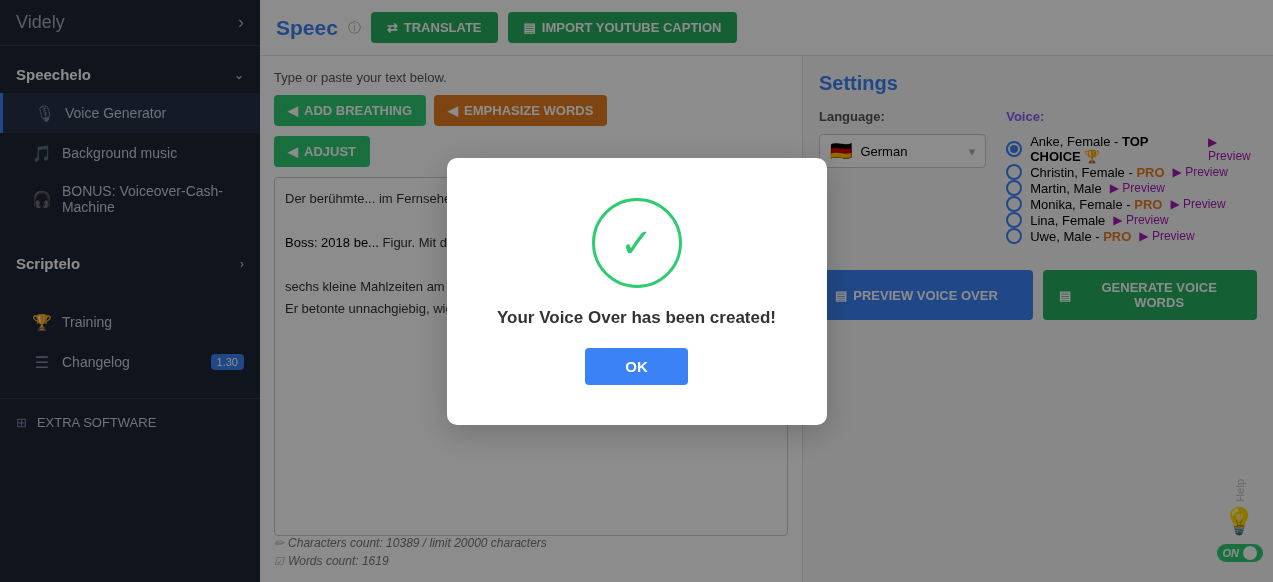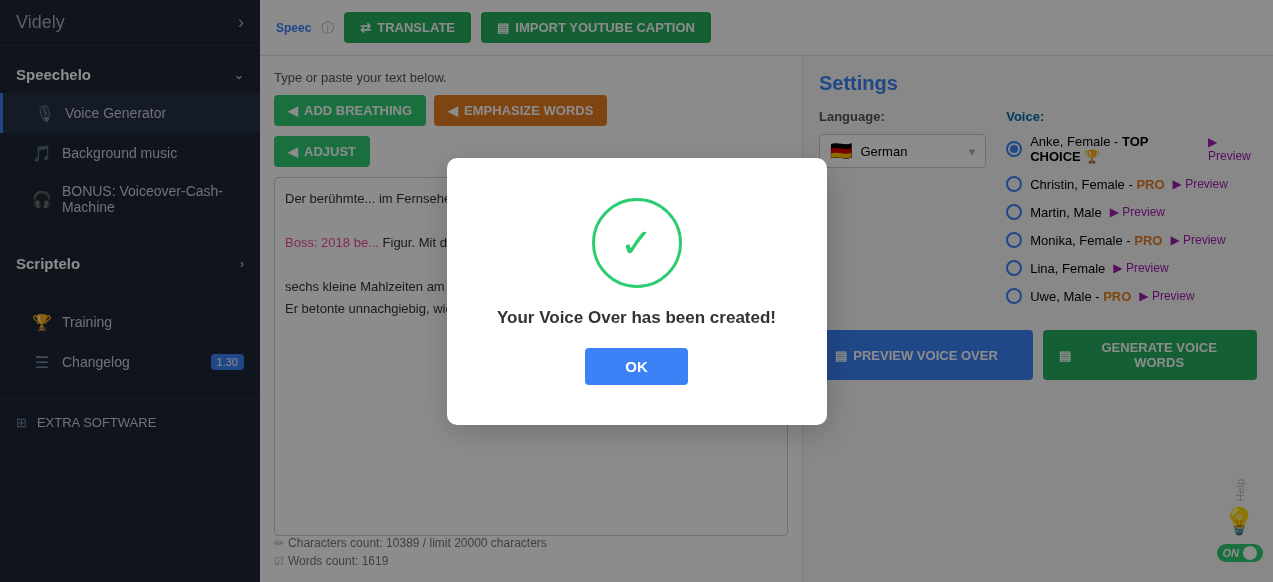--- a/index.html
+++ b/index.html
@@ -82,21 +82,21 @@
     .top-bar {
       background: #fff;
       padding: 12px 16px;
       display: flex;
       align-items: center;
       gap: 10px;
       border-bottom: 1px solid #e0e0e0;
     }
     .top-bar-logo {
       color: #3b82f6;
-      font-size: 12px;
+      font-size: 21px;
       font-weight: bold;
     }
     .btn-translate {
       background: #27ae60;
       color: #fff;
       border: none;
       padding: 8px 16px;
       border-radius: 4px;
       font-size: 13px;
       cursor: pointer;
@@ -184,20 +184,21 @@
       gap: 6px;
       font-weight: bold;
     }
     .editor-footer {
       margin-top: 0;
       font-size: 12px;
       color: #777;
       display: flex;
       flex-direction: column;
       gap: 4px;
+      font-style: italic;
     }
     .editor-footer .pencil-icon { color: #aaa; margin-right: 4px; }
 
     
     .settings-panel {
       width: 470px;
       background: #f7f8fa;
       padding: 16px;
       display: flex;
       flex-direction: column;
@@ -214,41 +215,41 @@
       gap: 20px;
       margin-bottom: 10px;
     }
     .settings-col-label {
       color: #555;
       font-size: 13px;
       font-weight: bold;
       min-width: 80px;
     }
     .settings-col-label2 {
-      color: #0369a1;
+      color: #8b5cf6;
       font-size: 13px;
       font-weight: bold;
     }
     .language-select {
       display: flex;
       align-items: center;
       gap: 8px;
       border: 1px solid #ccc;
       border-radius: 4px;
       padding: 5px 10px;
       background: #fff;
       font-size: 13px;
       cursor: pointer;
       min-width: 140px;
     }
     .flag { font-size: 18px; }
     .voice-list {
       display: flex;
       flex-direction: column;
-      gap: 12px;
+      gap: 0;
       flex: 1;
     }
     .voice-item {
       display: flex;
       align-items: center;
       gap: 8px;
       font-size: 13px;
     }
     .voice-radio {
       width: 16px;
@@ -402,21 +403,21 @@
       height: 100%;
       overflow-y: auto;
       font-size: 13px;
       color: #333;
       line-height: 1.7;
       border: 1px solid #ccc;
       border-radius: 4px;
       padding: 10px;
       background: #fff;
     }
-    .blue-text { color: #ec4899; }
+    .blue-text { color: #000000; }
 
     .top-generate-btn {
       background: #2ecc71;
       color: #fff;
       border: none;
       padding: 8px 20px;
       border-radius: 4px;
       font-size: 13px;
       cursor: pointer;
       font-weight: bold;

